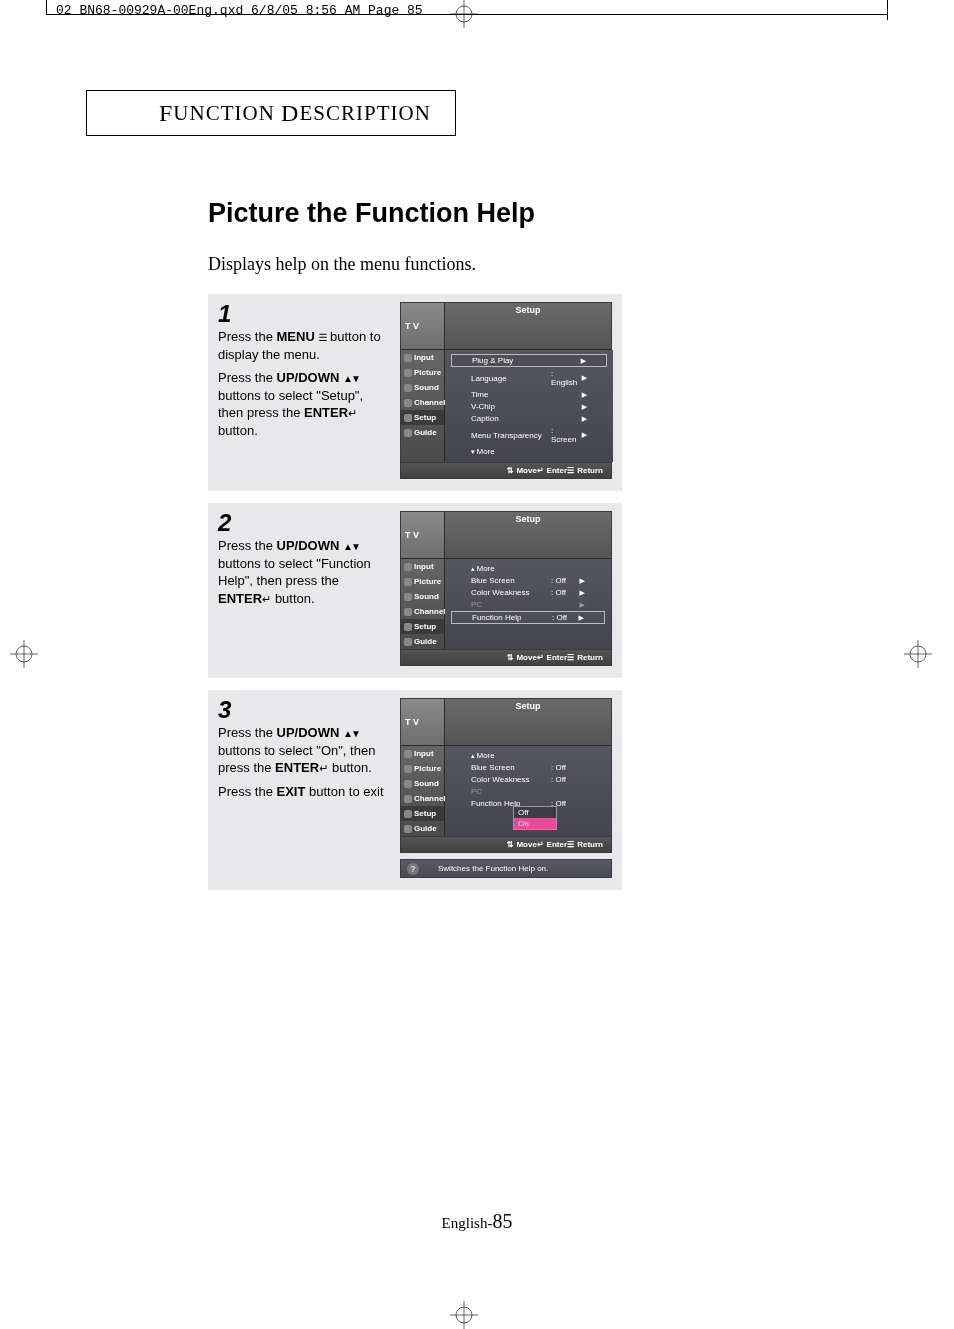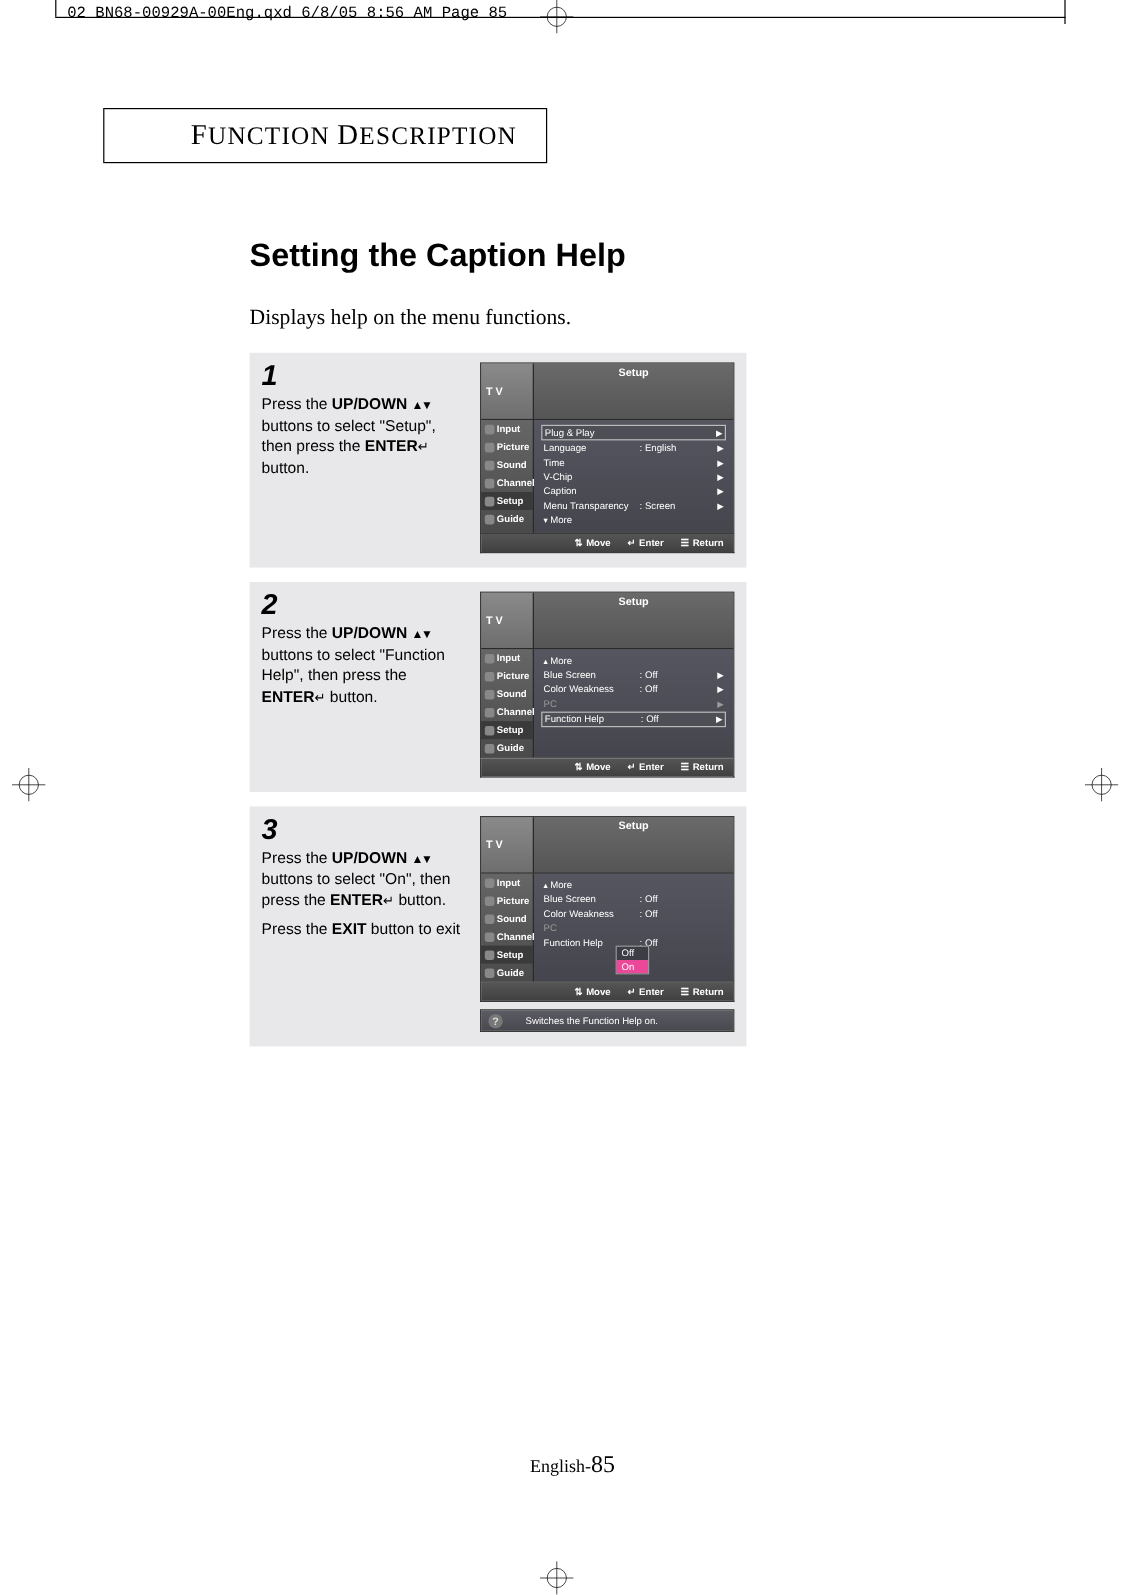--- a/index.html
+++ b/index.html
@@ -131,51 +131,51 @@
     width:8px; height:8px; border-radius:2px;
     background:#888; flex:0 0 8px;
   }
   .osd-list {
     flex:1;
     background: linear-gradient(#565660,#45454e);
     padding: 4px 6px;
   }
   .osd-row {
     display:flex; align-items:center;
-    padding: 1px 2px;
+    padding: 1px 20px;
     margin-bottom:1px;
     font-size:8px;
   }
   .osd-row .lbl { width: 80px; }
   .osd-row .val { flex:1; }
   .osd-row .arr { width:10px; text-align:right; font-size:7px; }
   .osd-row.boxed {
     border:1px solid #bbb;
     background:#4e4e57;
   }
   .osd-row.disabled { color:#9a9a9a; }
   .osd-row.more .lbl::before { content:"▾ "; font-size:7px; }
   .osd-row.moreup .lbl::before { content:"▴ "; font-size:7px; }
   .osd-bottom {
     background: linear-gradient(#555,#404040);
-    display:flex; justify-content:flex-end; gap:14px;
+    display:flex; justify-content:flex-end; 
     padding:3px 8px;
     font-size:8px; font-weight:bold;
     border:1px solid #3a3a3a; border-top:0;
   }
   .osd-bottom span::before { margin-right:3px; }
   .mv::before  { content:"⇅"; }
   .ent::before { content:"↵"; }
   .ret::before { content:"☰"; }
 
   .osd-popup {
     position:relative;
     margin-left:62px;
     margin-top:-4px;
-    width:28px;
+    width:44px;
     background:#3d3d46;
     border:1px solid #999;
     font-size:8px;
   }
   .osd-popup div { padding:1px 4px; }
   .osd-popup .sel { background:#ec4899; }
 
   .osd-hint {
     margin-top:6px;
     background: linear-gradient(#5b5b64,#48484f);
@@ -241,27 +241,28 @@
     </svg>
 </div>
 
 <div class="header-box">
   <span style="font-size:24px">F</span>
     <span>UNCTION&nbsp;</span>
     <span style="font-size:24px">D</span>
     <span>ESCRIPTION</span>
 </div>
 
-<div class="page-title">Setting the Caption Help</div>
+<div class="page-title">Picture the Function Help</div>
 <div class="intro">Displays help on the menu functions.</div>
 
 <div class="steps" id="steps-container">
     <div class="step">
       <div class="step-text">
         <div class="step-num">1</div>
+        <p>Press the <b>MENU</b> <span class="icon-menu">☰</span>  button to display the menu.</p>
         <p>Press the <b>UP/DOWN</b> <span class="icon-ud">▲▼</span> buttons to select "Setup", then press the <b>ENTER</b><span class="icon-enter">↵</span> button.</p>
       </div>
       <div>
         <div class="osd">
           <div class="osd-top">
             <div class="osd-titlebar">
               <div class="osd-tv">T V</div>
               <div class="osd-title">Setup</div>
             </div>
             <div class="osd-body">

